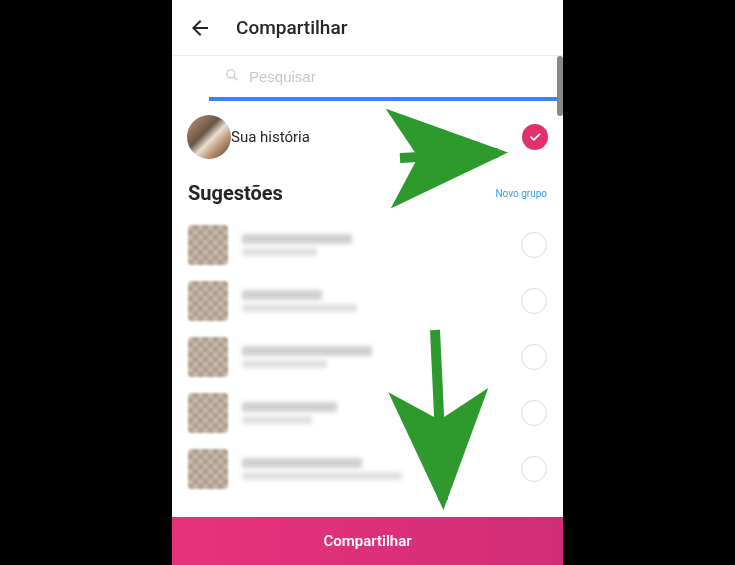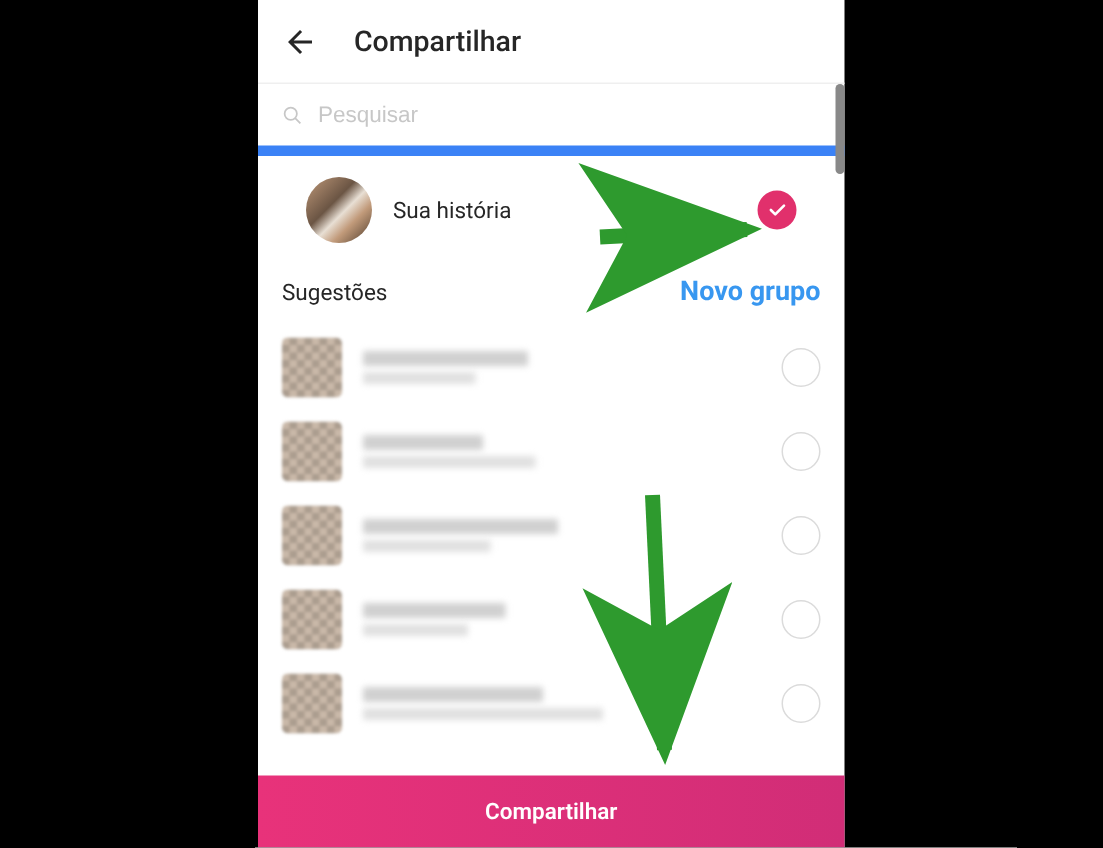--- a/index.html
+++ b/index.html
@@ -38,43 +38,43 @@
       justify-content: center;
       cursor: pointer;
     }
     .header-title {
       font-size: 19px;
       font-weight: 500;
       color: #262626;
     }
     .search-row {
       display: flex;
-      align-items: center;
       padding: 12px 16px;
       gap: 10px;
       color: #c7c7c7;
-      border-bottom: 7px solid #3b82f6;
+      border-bottom: 4px solid #3b82f6;
+      margin-left: 37px;
     }
     .search-row input {
       border: none;
       outline: none;
       font-size: 15px;
       flex: 1;
       color: #262626;
     }
     .search-row input::placeholder { color: #c7c7c7; }
     .scroll {
       flex: 1;
       overflow-y: hidden;
     }
     .story-row {
       display: flex;
       align-items: center;
-      padding: 14px 32px;
-      gap: 14px;
+      padding: 14px 15px;
+      gap: 0;
     }
     .avatar {
       width: 44px;
       height: 44px;
       border-radius: 50%;
       background: linear-gradient(135deg, #c19a7a 0%, #6b5544 40%, #e8dfd4 55%, #c19a7a 70%, #4a3828 100%);
       flex-shrink: 0;
     }
     .avatar.pixelated {
       background: #c9b8a8;
@@ -108,29 +108,28 @@
     .check-circle.unchecked {
       border: 1.5px solid #dbdbdb;
     }
     .section-header {
       display: flex;
       justify-content: space-between;
       align-items: center;
       padding: 8px 16px 12px 16px;
     }
     .section-title {
-      font-size: 15px;
-      font-weight: 400;
+      font-size: 20px;
+      font-weight: 700;
       color: #262626;
     }
     .new-group {
-      font-size: 18px;
+      font-size: 10px;
       color: #3897f0;
       cursor: pointer;
-      font-weight: bold;
     }
     .suggestion-row {
       display: flex;
       align-items: center;
       padding: 8px 16px;
       gap: 14px;
     }
     .name-blur {
       flex: 1;
       display: flex;

